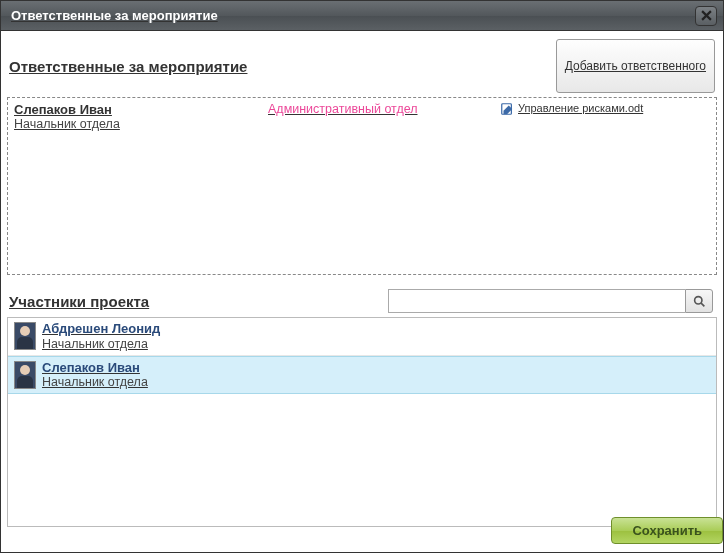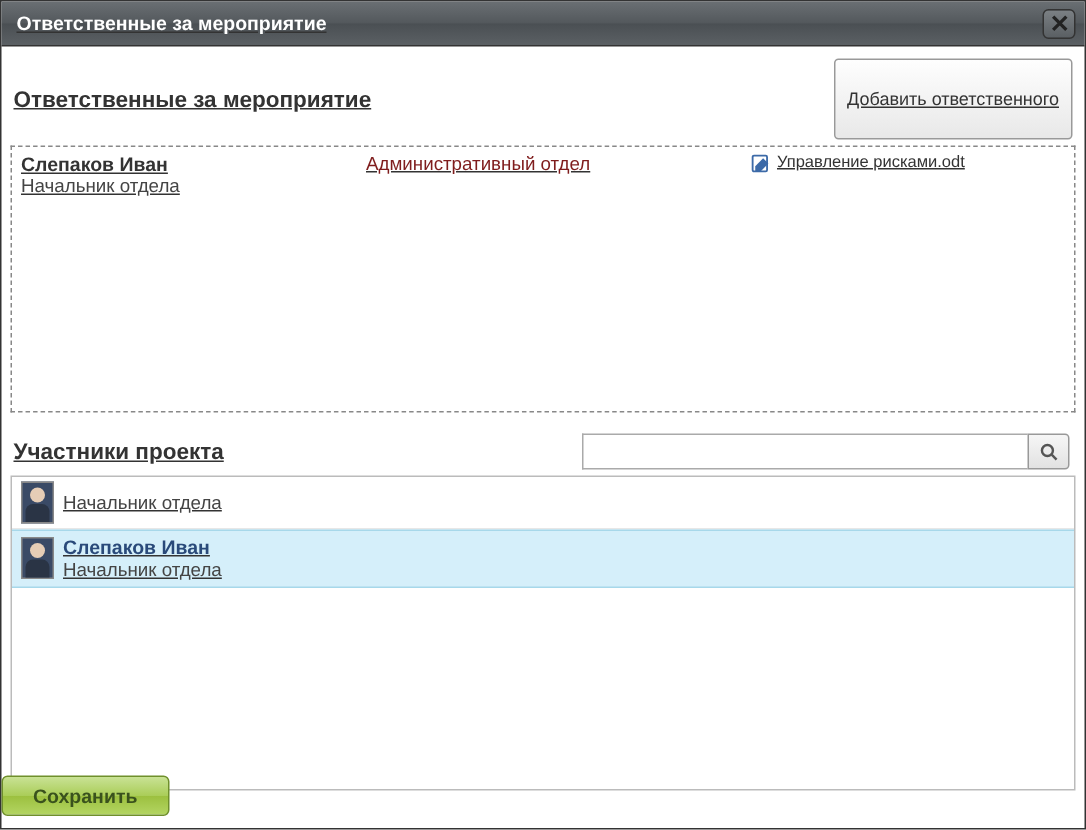--- a/index.html
+++ b/index.html
@@ -68,21 +68,21 @@
     border: 1px dashed #888;
     height: 178px;
     background: #fff;
     overflow: hidden;
   }
   .resp-row {
     display: flex;
     padding: 4px 6px;
   }
   .resp-col-name { width: 230px; }
-  .resp-col-dept { flex: 1; color: #7f1d1d; font-size:12.5px;}
+  .resp-col-dept { flex: 1; color: #ec4899; font-size:12.5px;margin-left:24px;}
   .resp-col-doc  { width: 210px; display:flex; align-items:flex-start; gap:4px; color:#333; font-size:11px;}
   .person-name { font-weight: bold; color: #333; font-size:13px;}
   .person-role { color: #444; font-size: 12.5px; }
 
   .doc-icon { width:14px; height:14px; flex:0 0 auto; }
 
   .search-row {
     display:flex;
     align-items:center;
     justify-content:space-between;
@@ -156,21 +156,21 @@
   .member-name { font-weight:bold; color:#2a4a7a; font-size:13px;}
   .member-role { color:#444; font-size:12.5px;}
 
   .footer {
     position:absolute;
     left:0; right:0;
     bottom: 0;
     height: 44px;
     display:flex;
     align-items:center;
-    justify-content:flex-start;
+    justify-content:flex-end;
     border-top: none;
   }
   .save-btn{
     padding: 5px 20px;
     font-size:13px;
     font-weight:bold;
     color:#3a521d;
     background: linear-gradient(to bottom,#c9e295 0%, #aacd58 50%, #9cc03f 51%, #b3d562 100%);
     border:1px solid #6f8f2b;
     border-radius:4px;
@@ -225,20 +225,21 @@
           <line x1="10" y1="10" x2="14" y2="14" stroke="#555" stroke-width="2"></line>
         </svg>
       </button>
     </div>
   </div>
 
   <div class="members-box">
     <div class="member-row">
       <div class="avatar"></div>
       <div class="member-text">
+        <span class="member-name">Абдрешен Леонид</span>
         <span class="member-role">Начальник отдела</span>
       </div>
     </div>
     <div class="member-row selected">
       <div class="avatar"></div>
       <div class="member-text">
         <span class="member-name">Слепаков Иван</span>
         <span class="member-role">Начальник отдела</span>
       </div>
     </div>

